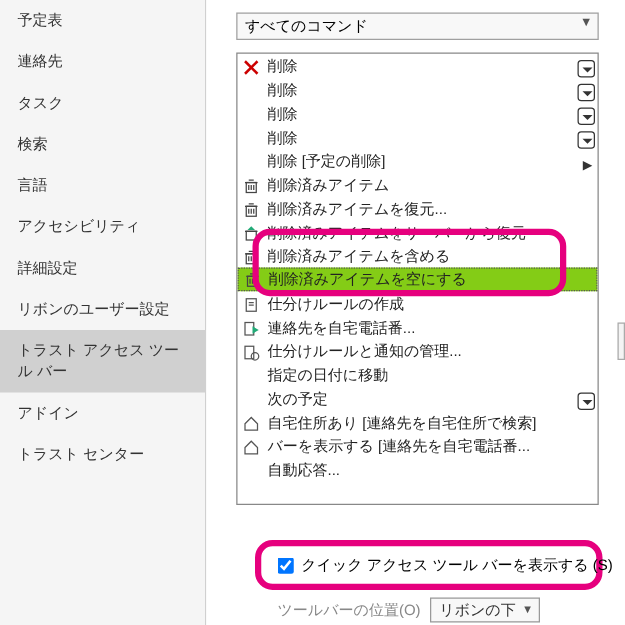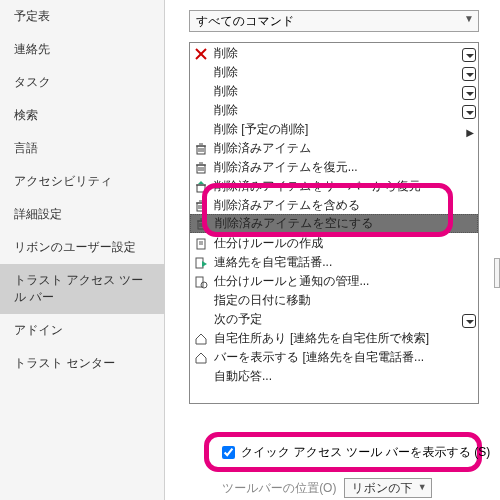--- a/index.html
+++ b/index.html
@@ -60,21 +60,21 @@
     position: relative;
   }
   .list-row {
     display: flex;
     align-items: flex-end;
     height: 19px;
     padding: 0 2px;
     white-space: nowrap;
   }
   .list-row.selected {
-    background: #737373;
+    background: #84cc16;
     border: 1px dotted #555;
     height: 19px;
   }
   .row-icon {
     width: 18px;
     height: 16px;
     display: inline-flex;
     align-items: center;
     justify-content: center;
     margin-right: 4px;

